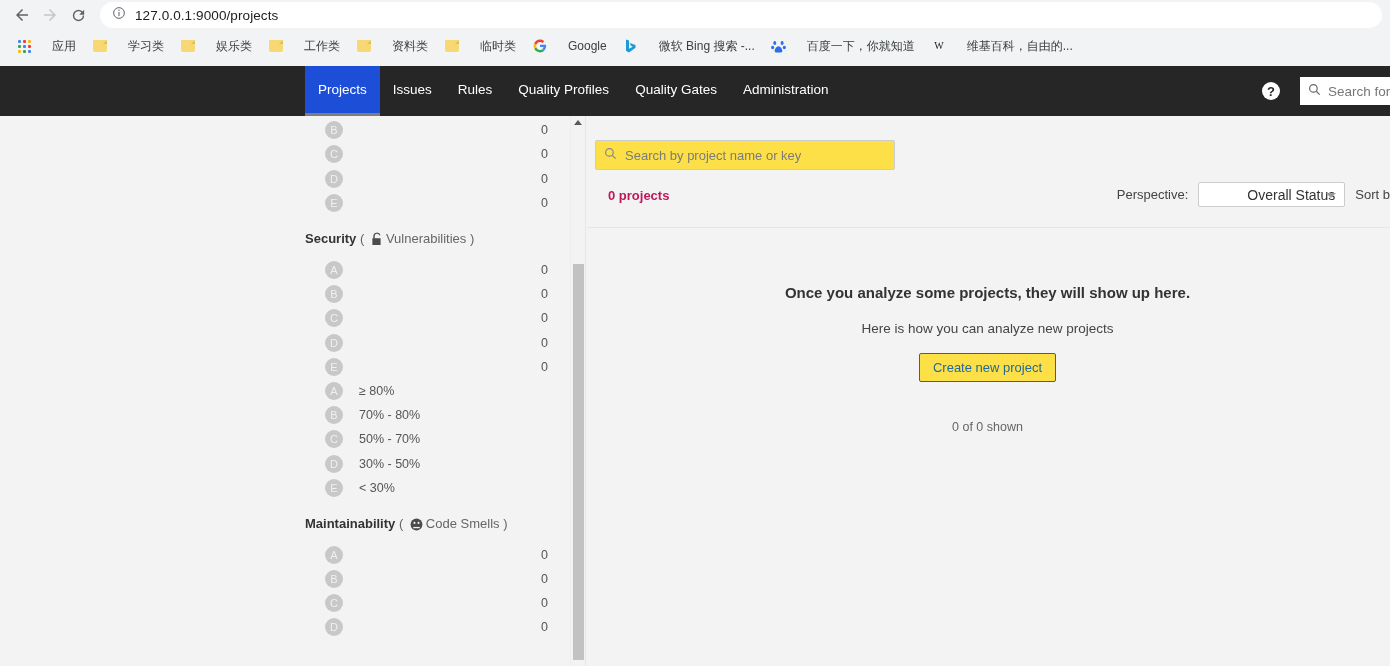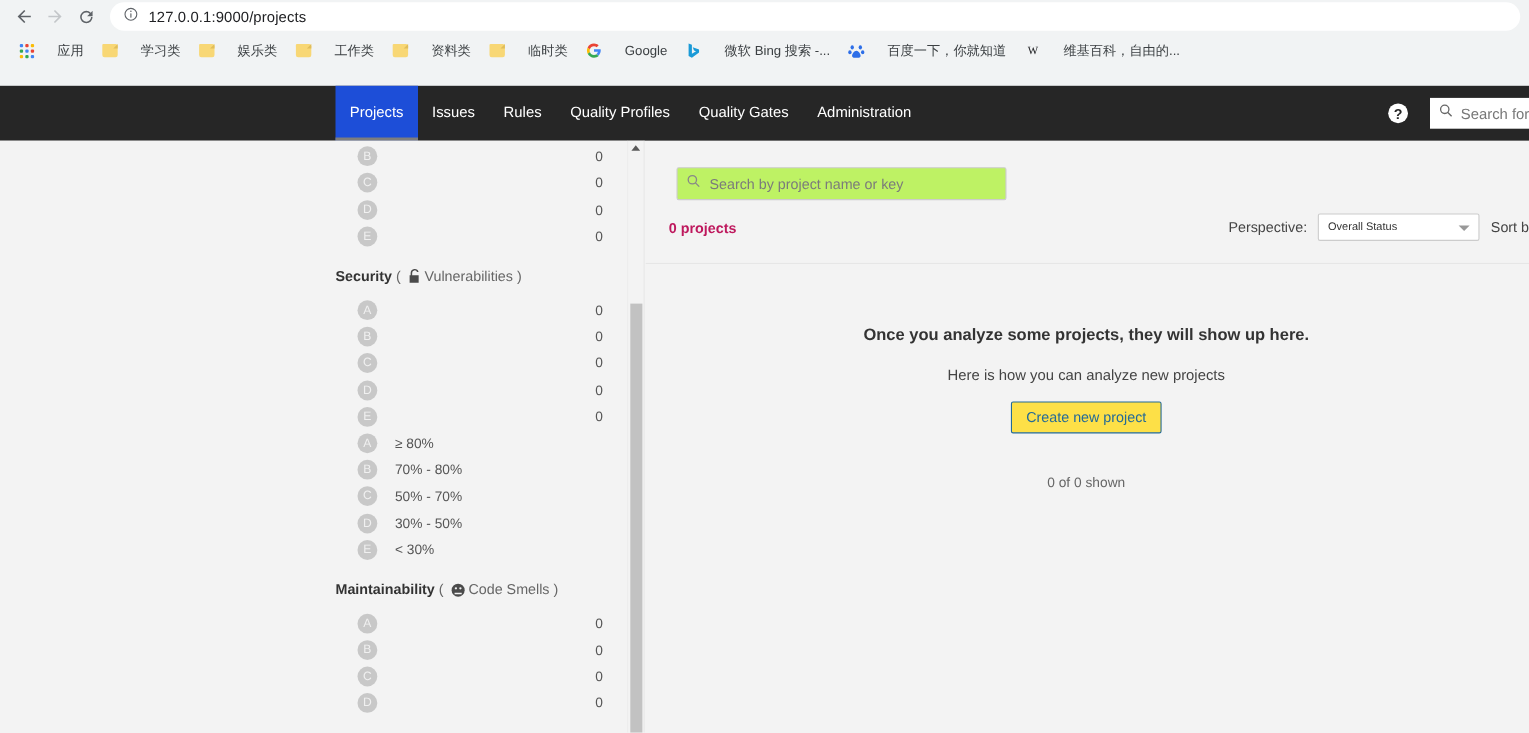--- a/index.html
+++ b/index.html
@@ -4,21 +4,21 @@
 <style>
   * { box-sizing: border-box; margin: 0; padding: 0; }
   html, body {
     width: 1390px; height: 666px;
     font-family: "Liberation Sans", sans-serif;
     background: #f3f3f3;
     overflow: hidden;
   }
 
   
-  #browser-chrome { width: 1390px; height: 78px; background: #f1f3f4; position: relative; }
+  #browser-chrome { width: 1390px; height: 66px; background: #f1f3f4; position: relative; }
 
   #browser-toolbar { height: 30px; display: flex; align-items: center; padding: 0 8px; }
   .nav-btn { width: 28px; height: 28px; display: flex; align-items: center; justify-content: center;
              border-radius: 50%; flex: 0 0 auto; }
   .nav-btn svg { display: block; }
 
   #omnibox {
     margin-left: 8px; height: 26px; flex: 1 1 auto; max-width: 1330px;
     background: #fff; border-radius: 13px; display: flex; align-items: center;
     padding: 0 12px; gap: 9px;
@@ -102,35 +102,35 @@
   }
   #sb-thumb {
     position: absolute; left: 2px; top: 148px; width: 11px; height: 396px; background: #c2c2c2;
   }
 
   
   #main { position: absolute; left: 587px; top: 0; right: 0; height: 554px; }
   #main-top { height: 112px; border-bottom: 1px solid #e6e6e6; position: relative; }
 
   #project-search {
-    position: absolute; left: 28px; top: 24px; width: 300px; height: 27px;
-    background: #bef264; border: 1px solid #ccc; border-radius: 2px;
+    position: absolute; left: 8px; top: 24px; width: 300px; height: 27px;
+    background: #fde047; border: 1px solid #ccc; border-radius: 2px;
     display: flex; align-items: center; padding: 14px 8px; gap: 8px;
   }
   #project-search .ph { font-size: 13px; color: #7b7b7b; }
 
   #projects-count { position: absolute; left: 21px; top: 72px; font-size: 13px; color: #be185d; font-weight: bold; }
 
   #controls { position: absolute; right: 0; top: 66px; display: flex; align-items: center; gap: 10px; }
   .ctl-label { font-size: 13px; color: #444; }
   #perspective-select {
     width: 147px; height: 25px; background: #fff; border: 1px solid #ccc; border-radius: 2px;
     display: flex; align-items: center; padding: 0 8px; position: relative;
   }
-  #perspective-select .val { font-size: 10px; color: #333; }
+  #perspective-select .val { font-size: 14px; color: #333; margin-left: 40px; }
   .caret {
     position: absolute; right: 8px; top: 10px;
     width: 0; height: 0; border-left: 5px solid transparent; border-right: 5px solid transparent;
     border-top: 5px solid #999;
   }
 
   #empty-state { text-align: center; padding-top: 56px; padding-right: 2px; }
   #empty-title { font-size: 15px; font-weight: bold; color: #333; }
   #empty-sub { font-size: 13.5px; color: #444; margin-top: 20px; }
   #create-project-btn {

